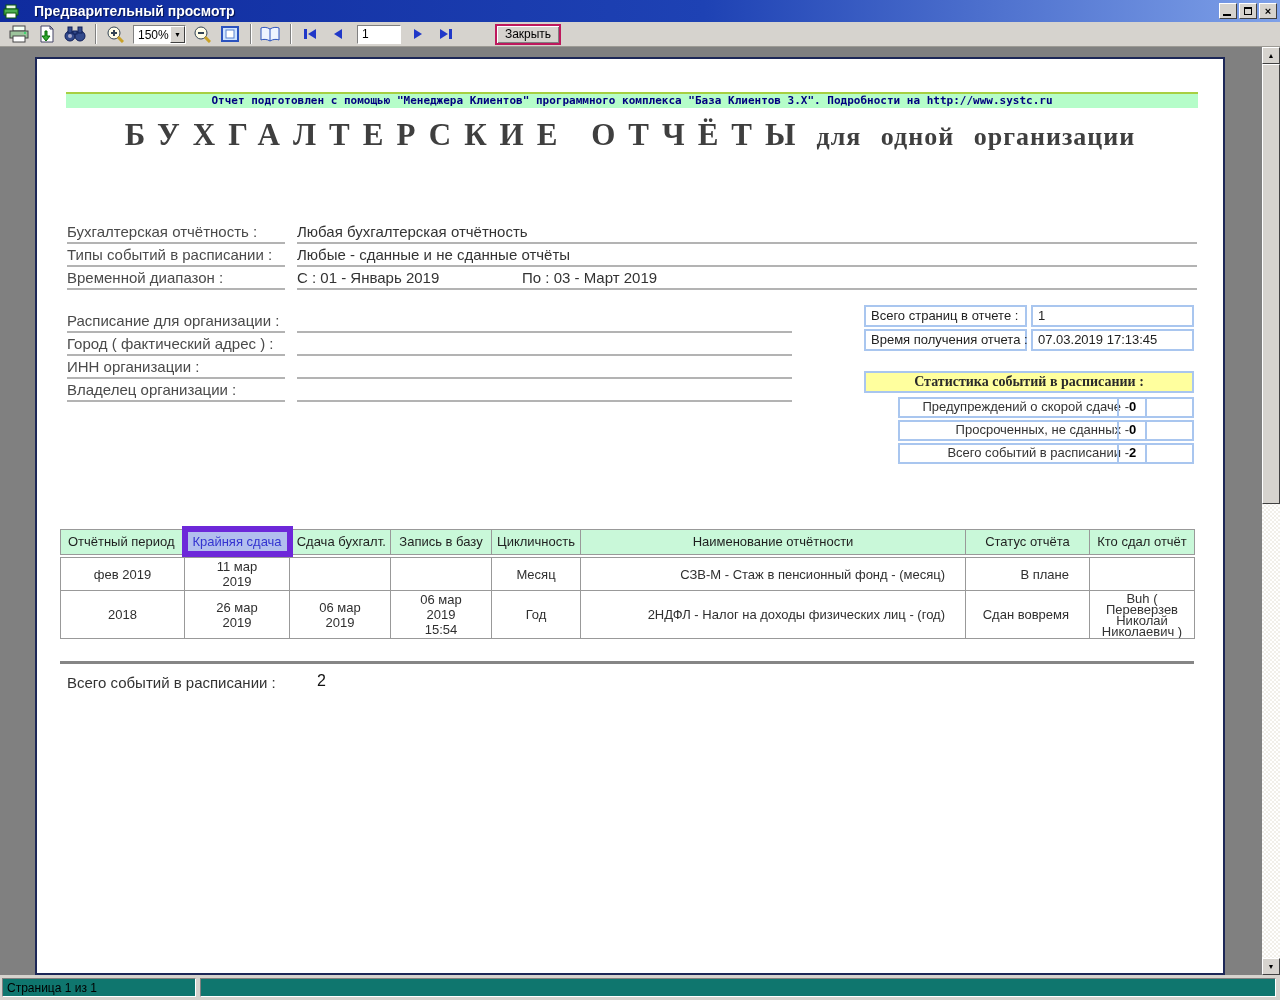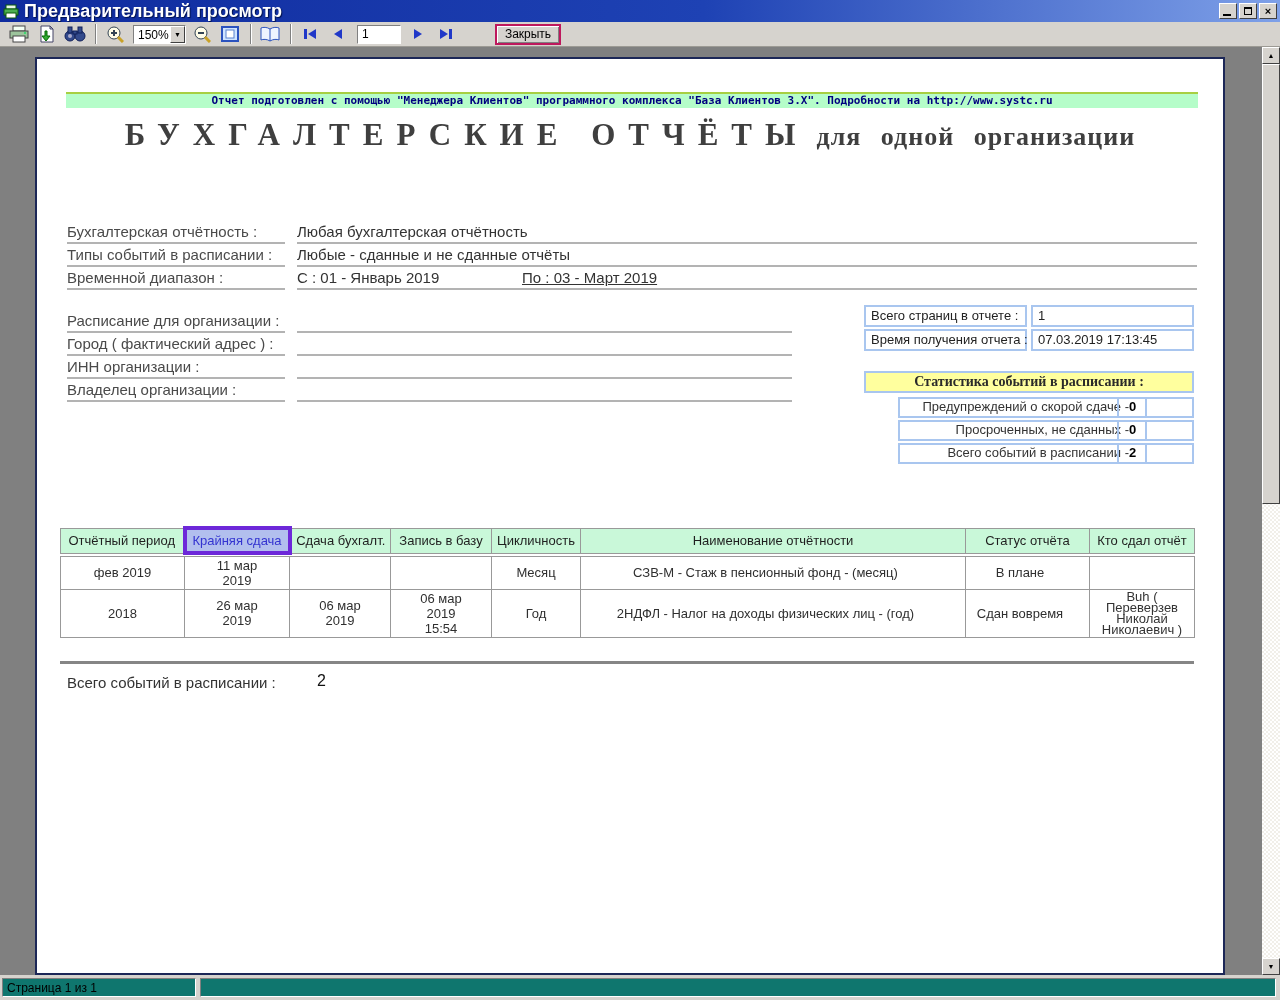--- a/index.html
+++ b/index.html
@@ -4,21 +4,21 @@
 <style>
   * { margin:0; padding:0; box-sizing:border-box; }
   html,body { width:1280px; height:1000px; overflow:hidden; background:#d6d3ce;
               font-family:"Liberation Sans","DejaVu Sans",sans-serif; }
   .window { position:relative; width:1280px; height:1000px; background:#d6d3ce; }
 
   
   .titlebar { position:absolute; left:0; top:0; width:1280px; height:22px;
     background:linear-gradient(to right,#0f2b9e 0%,#1e42b4 55%,#7ea0e8 100%);
     display:flex; align-items:center; padding:0 3px; }
-  .titlebar-title { color:#fff; font-weight:bold; font-size:18px; margin-left:5px; flex:1;
+  .titlebar-title { color:#fff; font-weight:bold; font-size:14px; margin-left:15px; flex:1;
     text-shadow:1px 1px 1px #00114d; white-space:nowrap; }
   .win-btns { display:flex; gap:2px; }
   .win-btn { width:18px; height:16px; background:#d6d3ce; border:1px solid;
     border-color:#fff #404040 #404040 #fff; position:relative; cursor:default;
     display:flex; align-items:center; justify-content:center;
     font-size:11px; font-weight:bold; color:#000; line-height:1; }
   .glyph-min { position:absolute; left:3px; bottom:2px; width:8px; height:2px; background:#000; }
   .glyph-restore { position:absolute; left:4px; top:3px; width:8px; height:8px;
     border:1px solid #000; border-top-width:2px; background:#d6d3ce; }
 
@@ -81,44 +81,44 @@
   .rtitle .main { font-size:31px; font-weight:bold; letter-spacing:13px; }
   .rtitle .suffix { font-size:26px; font-weight:bold; letter-spacing:1px;
     word-spacing:12px; margin-left:8px; }
 
   .flabel { position:absolute; left:30px; width:218px; height:22px;
     border-bottom:2px solid #b3b3b3; font-size:15px; color:#4a4a4a; line-height:20px;
     white-space:nowrap; }
   .fvalue { position:absolute; left:260px; height:22px; border-bottom:2px solid #b3b3b3;
     font-size:15px; color:#333; line-height:20px; white-space:nowrap; }
   .fvalue.wide { width:900px; } .fvalue.short { width:495px; }
-  .fvalue .to-part { position:absolute; left:225px;text-decoration:underline; }
+  .fvalue .to-part { position:absolute; left:225px; }
 
   .ibox { position:absolute; height:22px; background:#fff; border:2px solid #a9c6ef;
     font-size:13px; color:#222; line-height:17px; padding-left:5px; white-space:nowrap; }
   .stat-header { position:absolute; left:827px; top:312px; width:330px; height:22px;
     background:#ffff9e; border:2px solid #a9c6ef; text-align:center;
     font-family:"Liberation Serif","DejaVu Serif",serif; font-weight:bold;
     font-size:14px; color:#2a2a2a; line-height:17px; }
   .stat-label { position:absolute; left:827px; width:249px; height:21px;
     border:2px solid #a9c6ef; font-size:13px; color:#333; line-height:16px;
     text-align:right; padding-right:16px; white-space:nowrap;margin-left:34px; }
   .stat-value { position:absolute; left:1080px; width:77px; height:21px;
     border:2px solid #a9c6ef; font-size:13px; font-weight:bold; color:#000;
     line-height:16px; padding-left:10px; }
 
   .rep-table { position:absolute; left:23px; top:467px; width:1134px;
     border-collapse:collapse; table-layout:fixed; }
   .rep-table th { height:25px; background:#c9f8d9; border:1px solid #999;
     font-size:13px; font-weight:normal; color:#1f1f1f; padding:0 2px; overflow:hidden; }
-  .rep-table th.sorted { background:#b2bfee; color:#3434d0; border:4px solid #6d28d9; }
+  .rep-table th.sorted { background:#b2bfee; color:#3434d0; border:6px solid #6d28d9; }
   .rep-table td { border:1px solid #999; font-size:13px; color:#2f2f2f;
     text-align:center; padding:1px 20px; overflow:hidden; }
   .rep-table tr.spacer td { border:none; height:3px; padding:0; background:#fff; }
-  .rep-table td.left { text-align:center; padding-left:5px; }
+  .rep-table td.left { text-align:right; padding-left:5px; }
   .rep-table td.who { font-size:13px; line-height:11px; text-align:center; padding:0 3px;
     color:#333; }
   .rep-table tr.r1 td { height:28px; }
   .rep-table tr.r2 td { height:48px; }
 
   .divider { position:absolute; left:23px; top:602px; width:1134px; height:3px;
     background:#858585; }
   .total-label { position:absolute; left:30px; top:615px; font-size:15px; color:#333; }
   .total-value { position:absolute; left:280px; top:613px; font-size:16px; color:#111; }
 

